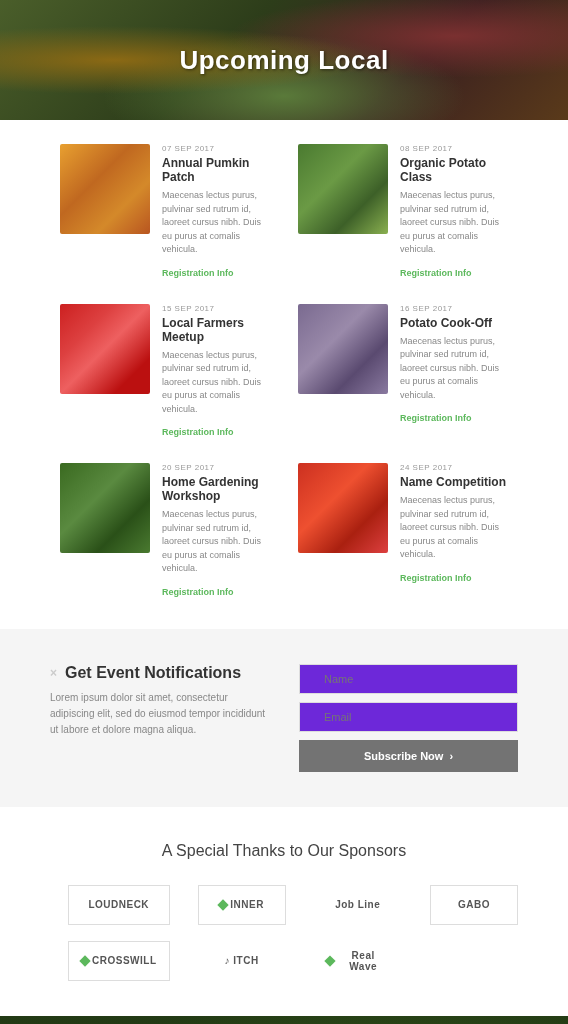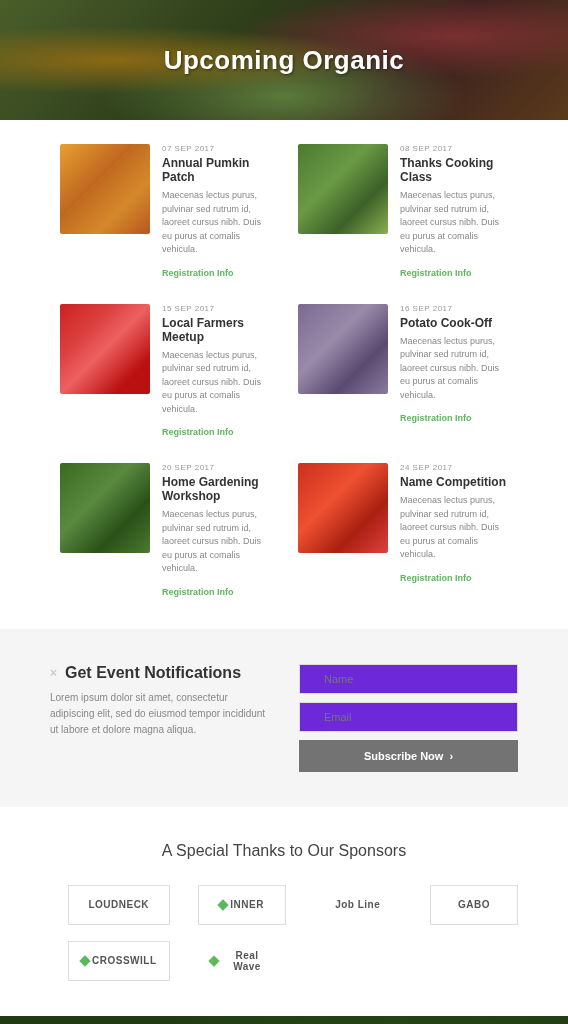--- a/index.html
+++ b/index.html
@@ -93,39 +93,39 @@
         linear-gradient(180deg, #2a4a15 0%, #1a2e0a 100%);
       display: flex; flex-direction: column; align-items: center;
       justify-content: center; padding: 30px 40px; text-align: center;
     }
   </style>
 </head>
 <body>
 
 <section class="hero">
   <div class="hero-bg"></div>
-  <h1>Upcoming Organic</h1>
+  <h1>Upcoming Local</h1>
 </section>
 
 <section class="events-section">
   <div class="events-grid" id="events-grid">
   <div class="event-card">
     <div class="event-img img-pumpkin"></div>
     <div class="event-info">
       <div class="event-date">07 SEP 2017</div>
       <div class="event-title">Annual Pumkin Patch</div>
       <div class="event-desc">Maecenas lectus purus, pulvinar sed rutrum id, laoreet cursus nibh. Duis eu purus at comalis vehicula.</div>
       <a class="event-link">Registration Info</a>
     </div>
   </div>
       <div class="event-card">
     <div class="event-img img-cooking"></div>
     <div class="event-info">
       <div class="event-date">08 SEP 2017</div>
-      <div class="event-title">Thanks Cooking Class</div>
+      <div class="event-title">Organic Potato Class</div>
       <div class="event-desc">Maecenas lectus purus, pulvinar sed rutrum id, laoreet cursus nibh. Duis eu purus at comalis vehicula.</div>
       <a class="event-link">Registration Info</a>
     </div>
   </div>
       <div class="event-card">
     <div class="event-img img-farmers"></div>
     <div class="event-info">
       <div class="event-date">15 SEP 2017</div>
       <div class="event-title">Local Farmers Meetup</div>
       <div class="event-desc">Maecenas lectus purus, pulvinar sed rutrum id, laoreet cursus nibh. Duis eu purus at comalis vehicula.</div>
@@ -183,20 +183,21 @@
 </section>
 
 <section class="sponsors-section">
   <h3>A Special Thanks to Our Sponsors</h3>
   <div class="sponsors-grid" id="sponsors-grid">
   <div class="sponsor-logo">LOUDNECK</div>
       <div class="sponsor-logo"><span class="sponsor-diamond"></span>INNER</div>
       <div class="sponsor-logo no-border">Job Line</div>
       <div class="sponsor-logo">GABO</div>
       <div class="sponsor-logo"><span class="sponsor-diamond"></span>CROSSWILL</div>
+      <div class="sponsor-logo no-border">♪ ITCH</div>
       <div class="sponsor-logo no-border"><span class="sponsor-diamond"></span>Real Wave</div>
     </div>
 </section>
 
 <section class="cta-section">
   
   
 </section>
 
 </body></html>

